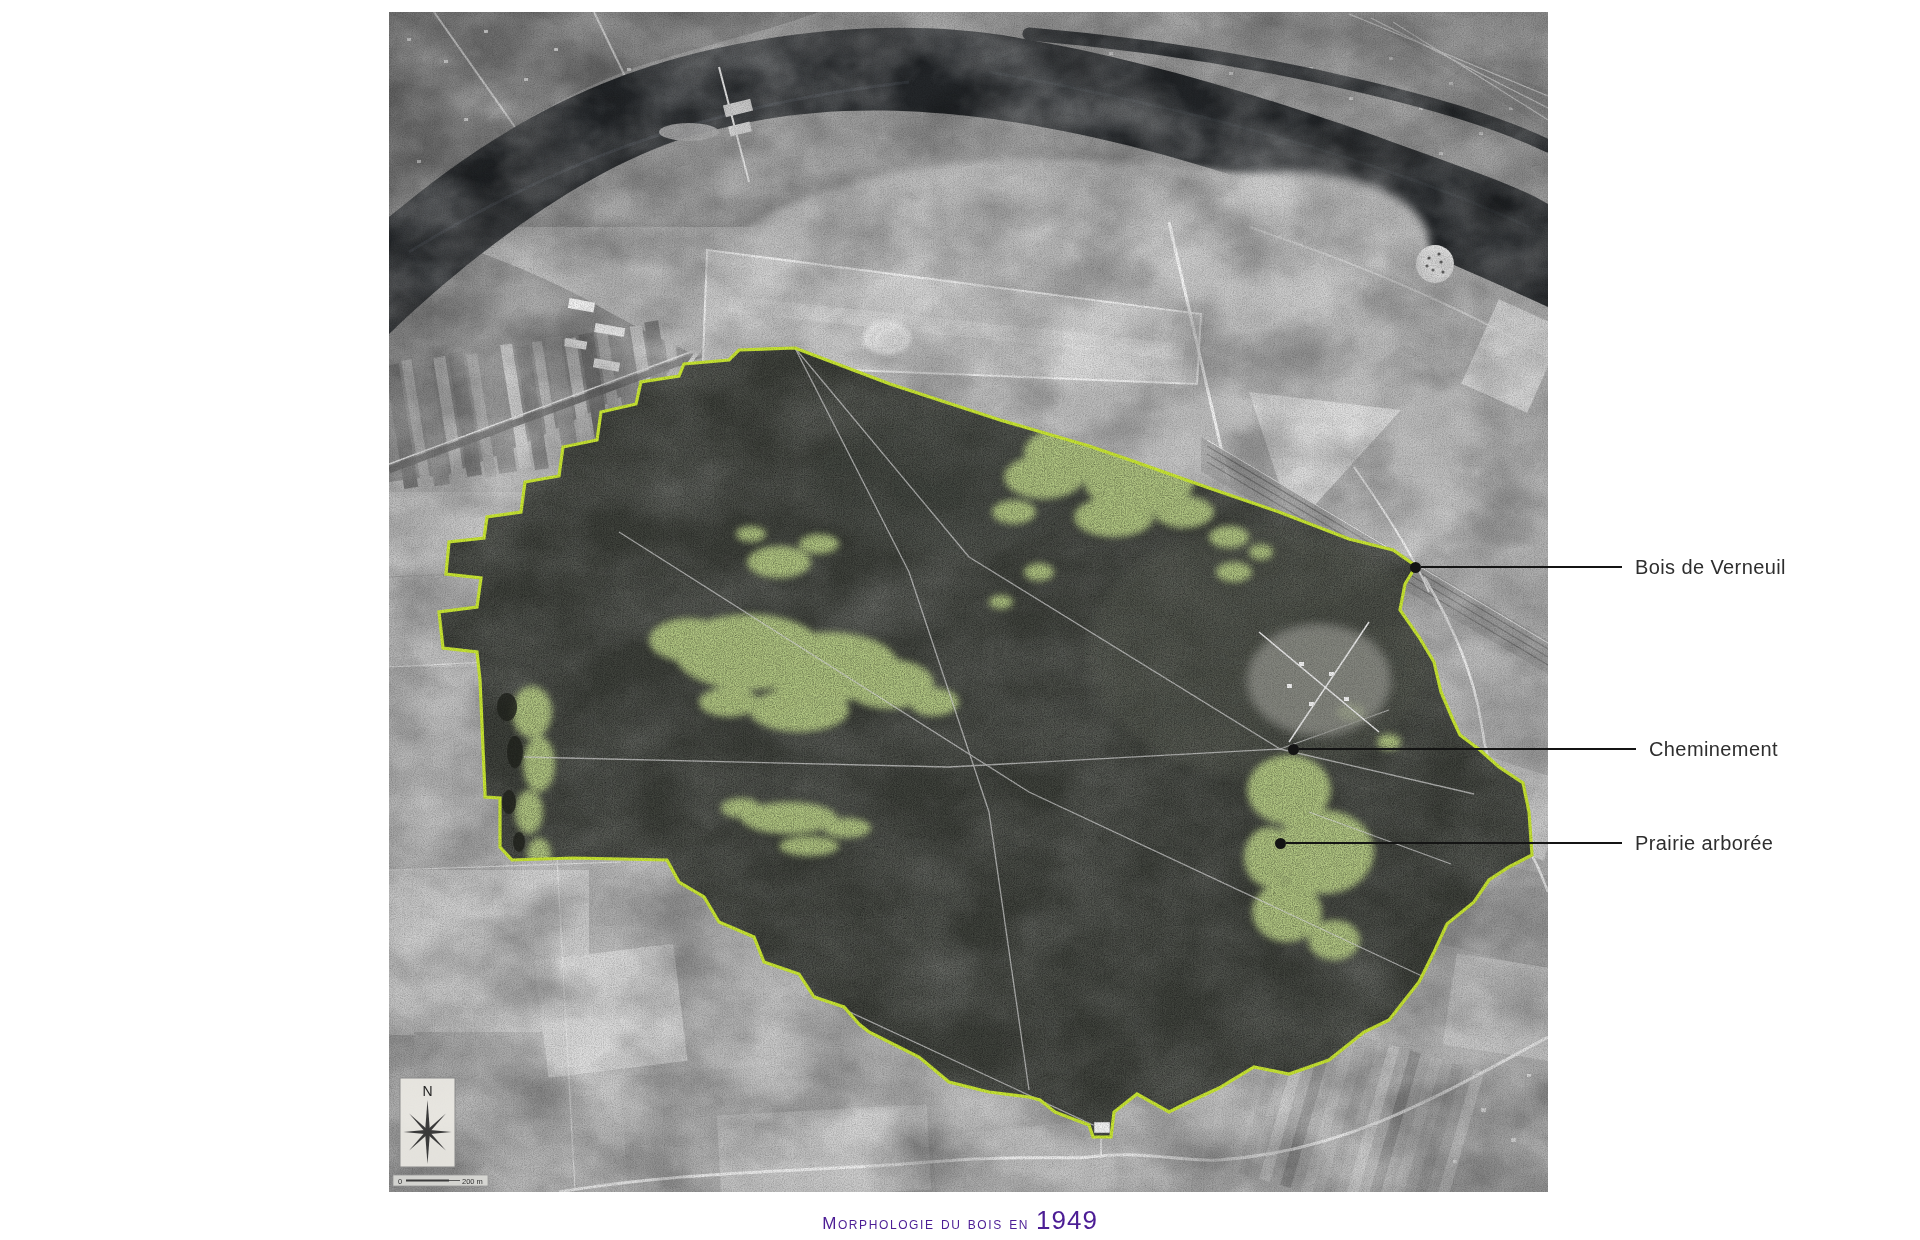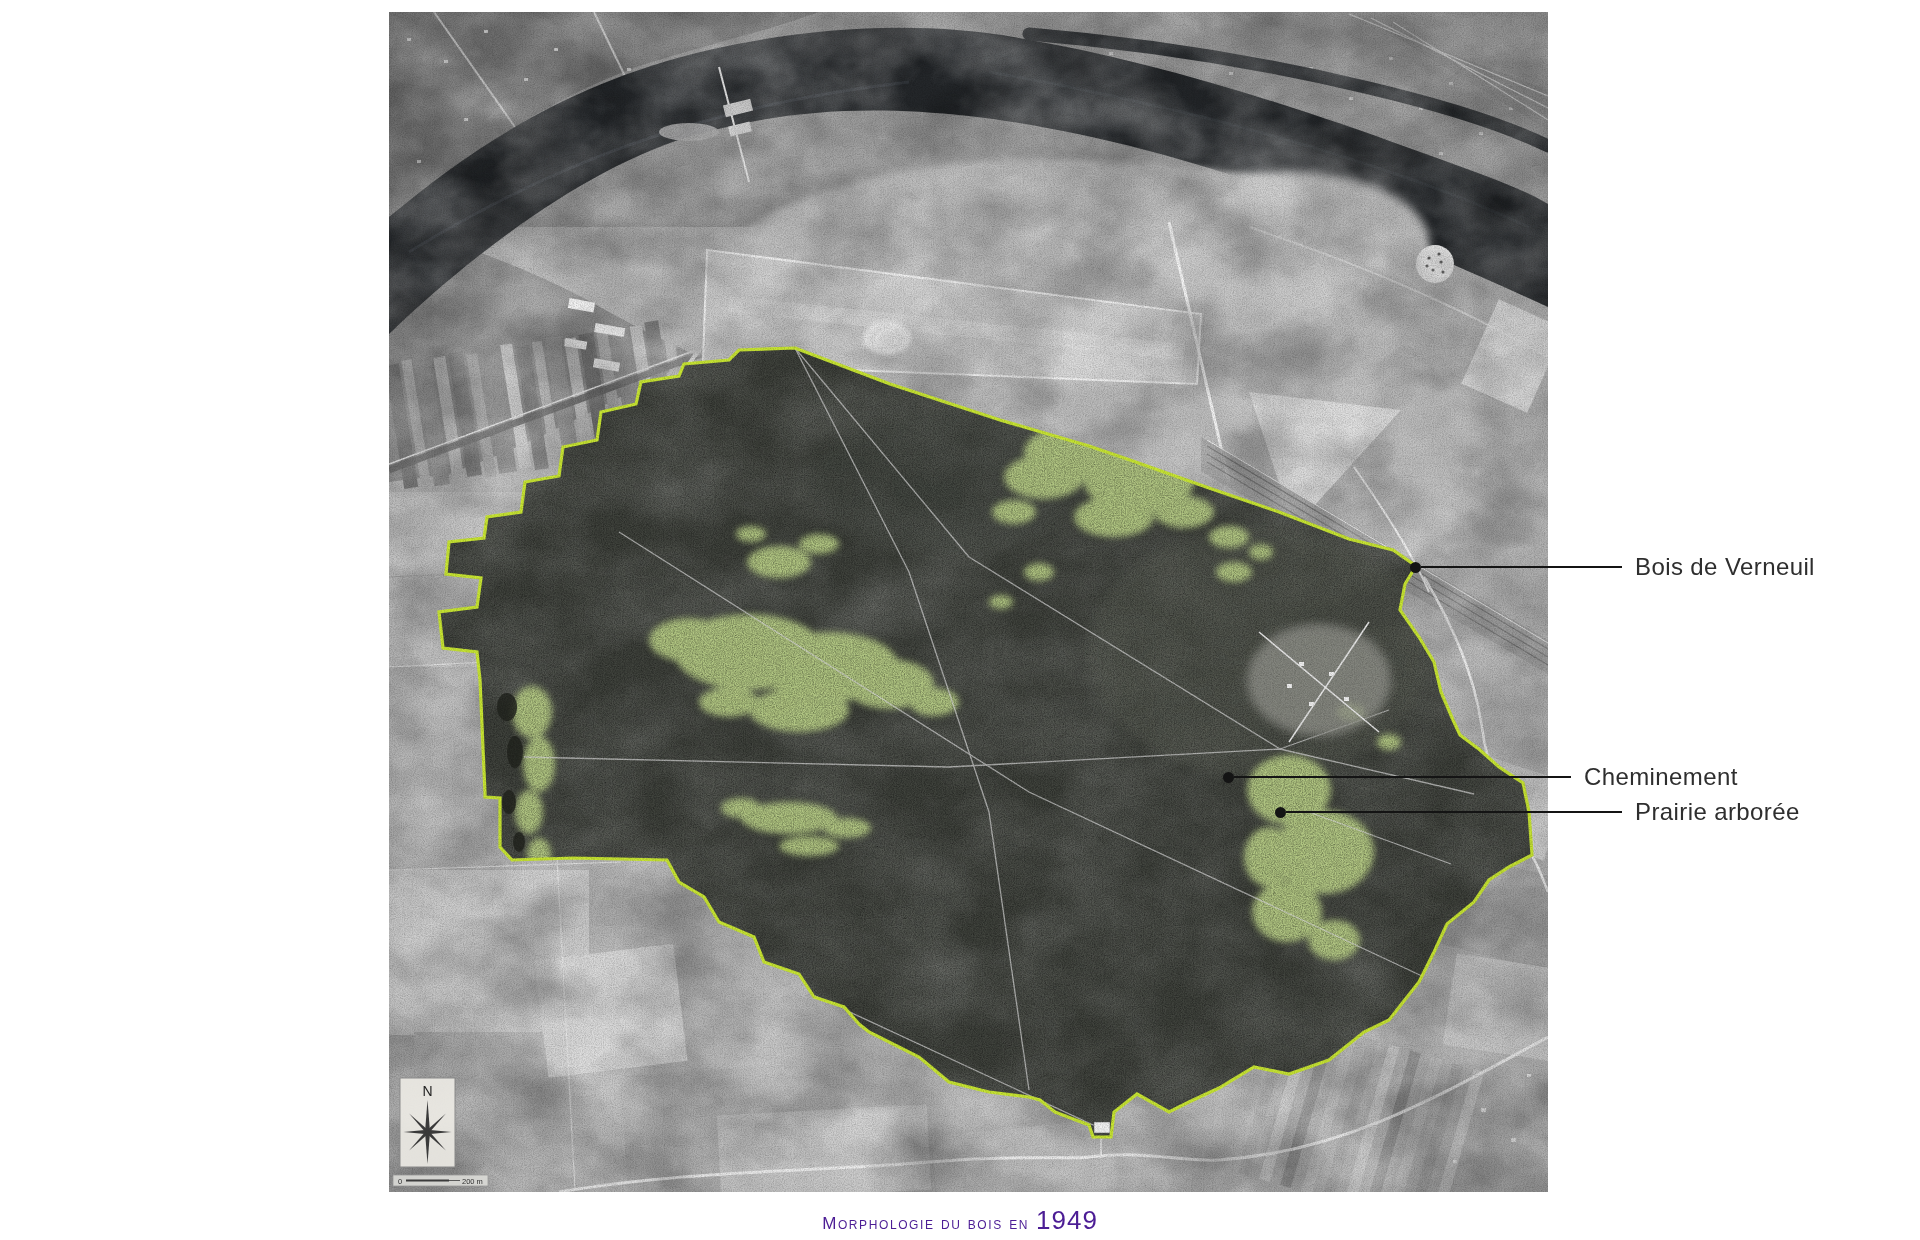--- a/index.html
+++ b/index.html
@@ -3,21 +3,21 @@
 <meta charset="utf-8">
 <style>
   html,body{margin:0;padding:0;background:#ffffff;}
   .page{position:relative;width:1920px;height:1240px;background:#ffffff;overflow:hidden;
         font-family:"Liberation Sans", sans-serif;}
   .photo{position:absolute;left:389px;top:12px;width:1159px;height:1180px;}
   .photo svg{display:block;width:100%;height:100%;}
   .annotation{position:absolute;display:flex;align-items:center;height:28px;}
   .annotation .dot{width:11px;height:11px;border-radius:50%;background:#141414;flex:none;}
   .annotation .line{height:2px;background:#141414;flex:none;}
-  .annotation .label{margin-left:13px;font-size:24px;font-weight:300;color:#2e2e2e;
+  .annotation .label{margin-left:13px;font-size:20px;font-weight:300;color:#2e2e2e;
                      letter-spacing:.4px;white-space:nowrap;}
   .caption{position:absolute;left:0;right:0;top:1205px;text-align:center;color:#4c1d95;}
   .caption .cap-text{font-variant:small-caps;font-size:17px;letter-spacing:1.6px;}
   .caption .cap-year{font-size:26px;font-weight:300;letter-spacing:1px;margin-left:7px;}
 </style>
 </head>
 <body>
 
 <div class="page">
 
@@ -340,26 +340,26 @@
       <text x="73" y="1171.5" font-size="7.5" fill="#2f2f2f">200 m</text>
     </g>
   </svg>
   </div>
 
   <div class="annotation" style="left:1410px;top:553px;">
     <span class="dot"></span>
     <span class="line" style="width:201px;"></span>
     <span class="label">Bois de Verneuil</span>
   </div>
-  <div class="annotation" style="left:1223px;top:735px;margin-top:28px;">
+  <div class="annotation" style="left:1288px;top:735px;">
     <span class="dot"></span>
     <span class="line" style="width:337px;"></span>
     <span class="label">Cheminement</span>
   </div>
-  <div class="annotation" style="left:1275px;top:798px;">
+  <div class="annotation" style="left:1275px;top:829px;">
     <span class="dot"></span>
     <span class="line" style="width:336px;"></span>
     <span class="label">Prairie arborée</span>
   </div>
 
   <div class="caption">
     <span class="cap-text">Morphologie du bois en</span><span class="cap-year">1949</span>
   </div>
 
 </div>

